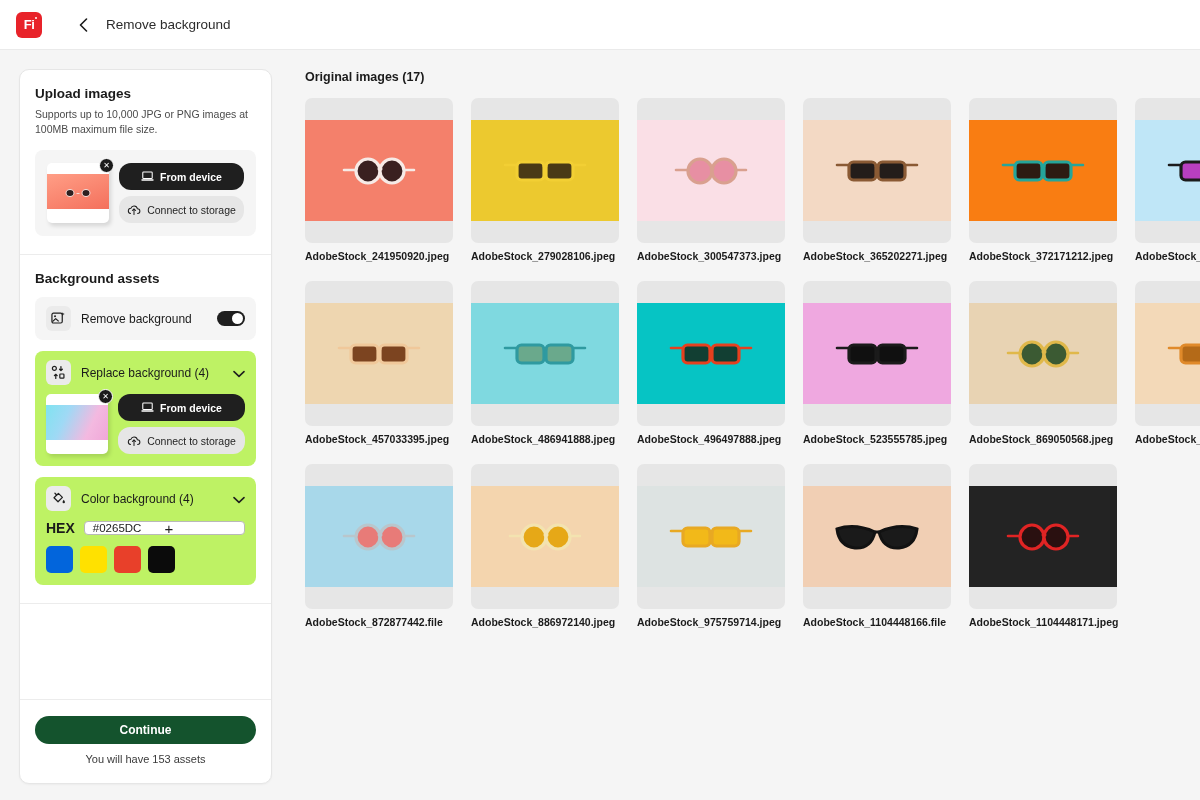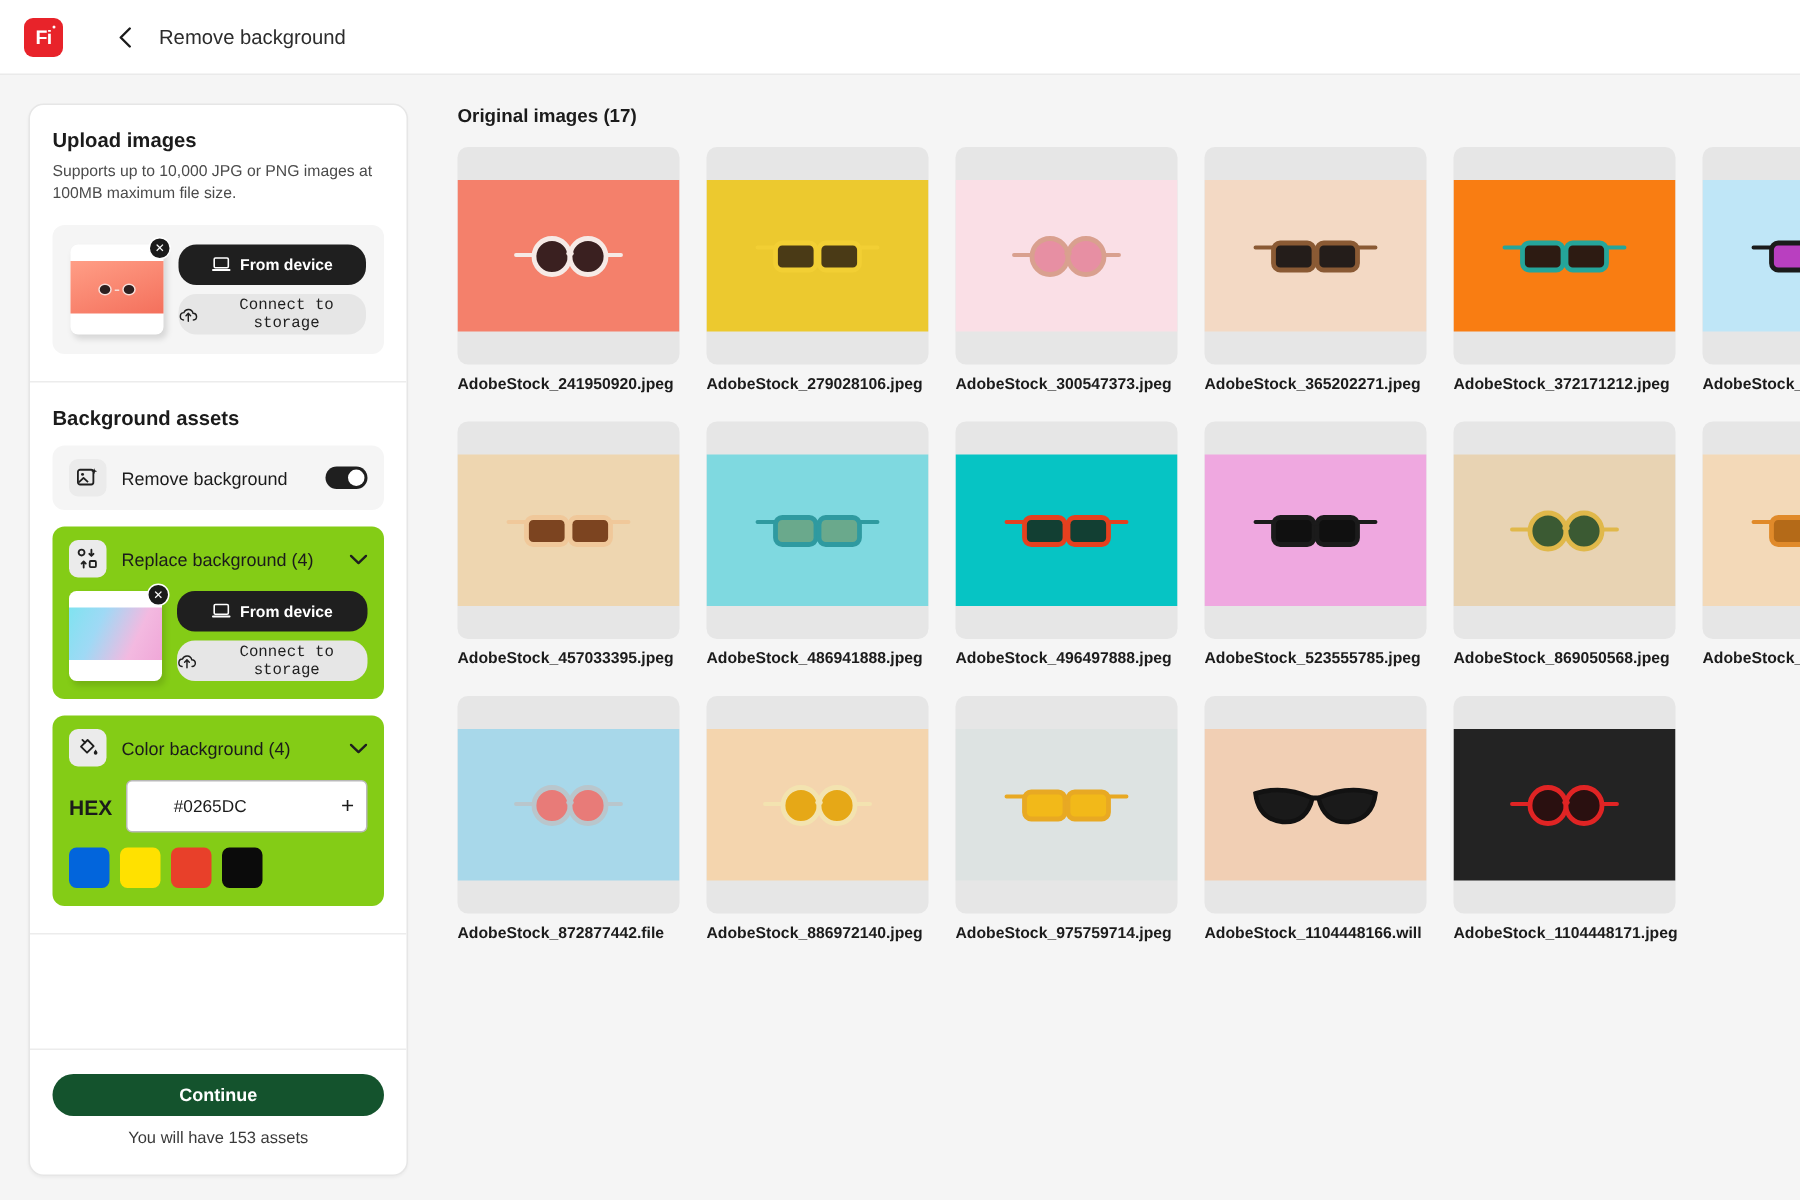--- a/index.html
+++ b/index.html
@@ -88,52 +88,52 @@
     display: flex; align-items: center; justify-content: center;
     cursor: pointer; border: 1.5px solid #fff;
   }
   .dz-buttons { display: flex; flex-direction: column; gap: 6px; flex: 1; }
   .btn-dark, .btn-light {
     height: 27px; border-radius: 12px; font-size: 10.5px;
     display: flex; align-items: center; justify-content: center; gap: 6px;
     cursor: pointer; border: none; width: 100%;
   }
   .btn-dark { background: #1f1f1f; color: #fff; font-weight: bold; }
-  .btn-light { background: #e6e6e6; color: #1f1f1f; font-family: Liberation Mono, monospace; }
+  .btn-light { background: #e6e6e6; color: #1f1f1f; }
 
   
   .opt-row {
     background: #f5f5f5; border-radius: 8px;
     display: flex; align-items: center; gap: 10px;
     padding: 9px 11px; margin-top: 11px; cursor: pointer;
   }
   .opt-icon {
     width: 25px; height: 25px; border-radius: 6px; background: #ebebeb;
     display: flex; align-items: center; justify-content: center; flex: 0 0 auto;
   }
   .opt-label { font-size: 12px; flex: 1; }
   .toggle {
     width: 28px; height: 15px; border-radius: 8px; background: #1f1f1f;
     position: relative; cursor: pointer; flex: 0 0 auto;
   }
   .toggle .knob {
     position: absolute; top: 2px; right: 2px;
     width: 11px; height: 11px; border-radius: 50%; background: #fff;
   }
-  .group { background: #84cc16; border-radius: 8px; margin-top: 11px; }
+  .group { background: #bef264; border-radius: 8px; margin-top: 11px; }
   .group .opt-row { margin-top: 0; background: transparent; padding: 9px 11px; }
   .group-body { padding: 0 11px 12px 11px; }
   .group-body.dz { display: flex; align-items: center; gap: 10px; }
 
   .hex-row { display: flex; align-items: center; gap: 9px; margin-bottom: 10px; }
   .hex-label { font-size: 14px; font-weight: bold; }
   .hex-input {
-    flex: 1; height: 35px; border: 1px solid #b9b9b9; border-radius: 4px;
+    flex: 1; height: 14px; border: 1px solid #b9b9b9; border-radius: 4px;
     background: #fff; display: flex; align-items: center;
-    padding: 0 8px; font-size: 11.5px; color: #1b1b1b; text-align: right;
+    padding: 0 8px; font-size: 11.5px; color: #1b1b1b;
   }
   .hex-input span { flex: 1; }
   .hex-plus { font-size: 15px; line-height: 1; cursor: pointer; color: #1b1b1b; }
   .swatches { display: flex; gap: 7px; }
   .swatch { width: 27px; height: 27px; border-radius: 5px; cursor: pointer; }
 
   .panel-foot {
     margin-top: auto; padding: 16px 15px 18px 15px;
     border-top: 1px solid #ececec;
   }
@@ -526,21 +526,21 @@
         <div class="cell">
           <div class="tile">
        <div class="photo" style="background:#f1cfb4">
               <svg width="92" height="44" viewBox="0 0 92 44" class="sg">
       <path d="M6 14 Q24 8 44 17 Q40 34 24 33 Q8 31 6 14 Z" fill="#1a1a1a" stroke="#121212" stroke-width="3"></path>
       <path d="M86 14 Q68 8 48 17 Q52 34 68 33 Q84 31 86 14 Z" fill="#1a1a1a" stroke="#121212" stroke-width="3"></path>
       <path d="M44 17 H48" stroke="#121212" stroke-width="3.2" stroke-linecap="round"></path>
     </svg>
             </div>
      </div>
-     <div class="caption">AdobeStock_1104448166.will</div>
+     <div class="caption">AdobeStock_1104448166.file</div>
         </div>
         <div class="cell">
           <div class="tile">
        <div class="photo" style="background:#232323">
               <svg width="86" height="40" viewBox="0 0 86 40" class="sg">
       <path d="M8 19 H26 M60 19 H78" stroke="#e02424" stroke-width="2.6" stroke-linecap="round" fill="none"></path>
       <circle cx="32" cy="20" r="12" fill="#2a1010" stroke="#e02424" stroke-width="3.2"></circle>
       <circle cx="56" cy="20" r="12" fill="#2a1010" stroke="#e02424" stroke-width="3.2"></circle>
       <path d="M44 17 h0.5" stroke="#e02424" stroke-width="3" stroke-linecap="round"></path>
       <path d="M43 18 H45" stroke="#e02424" stroke-width="3" stroke-linecap="round"></path>

